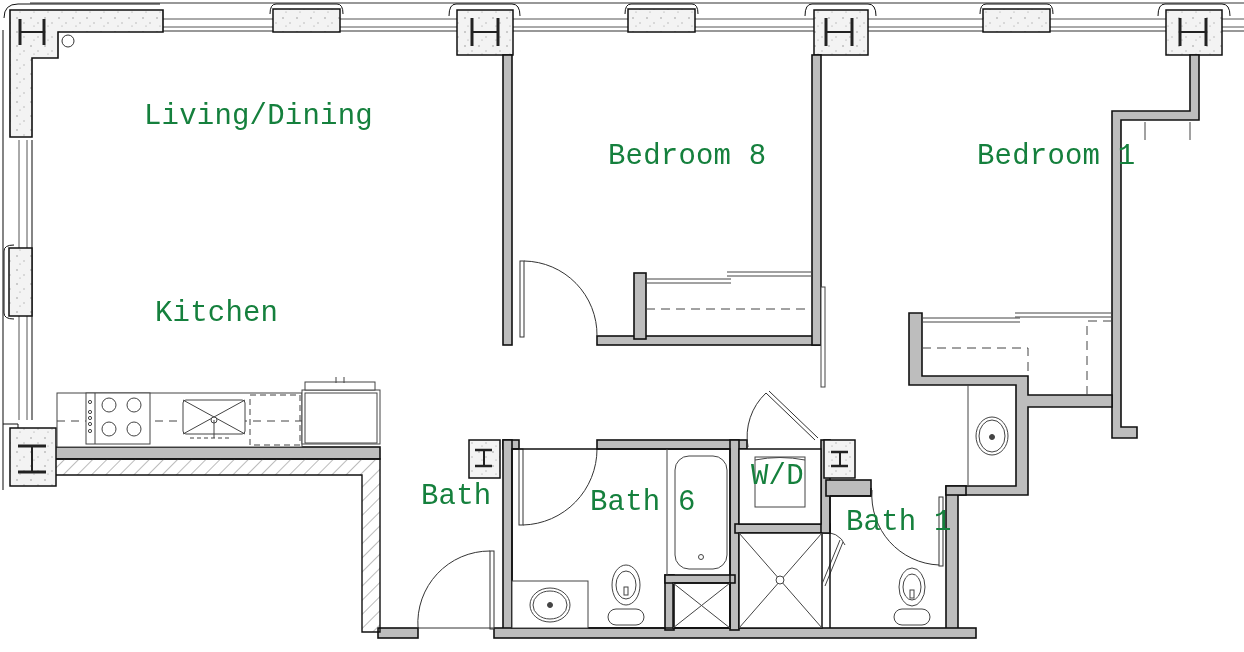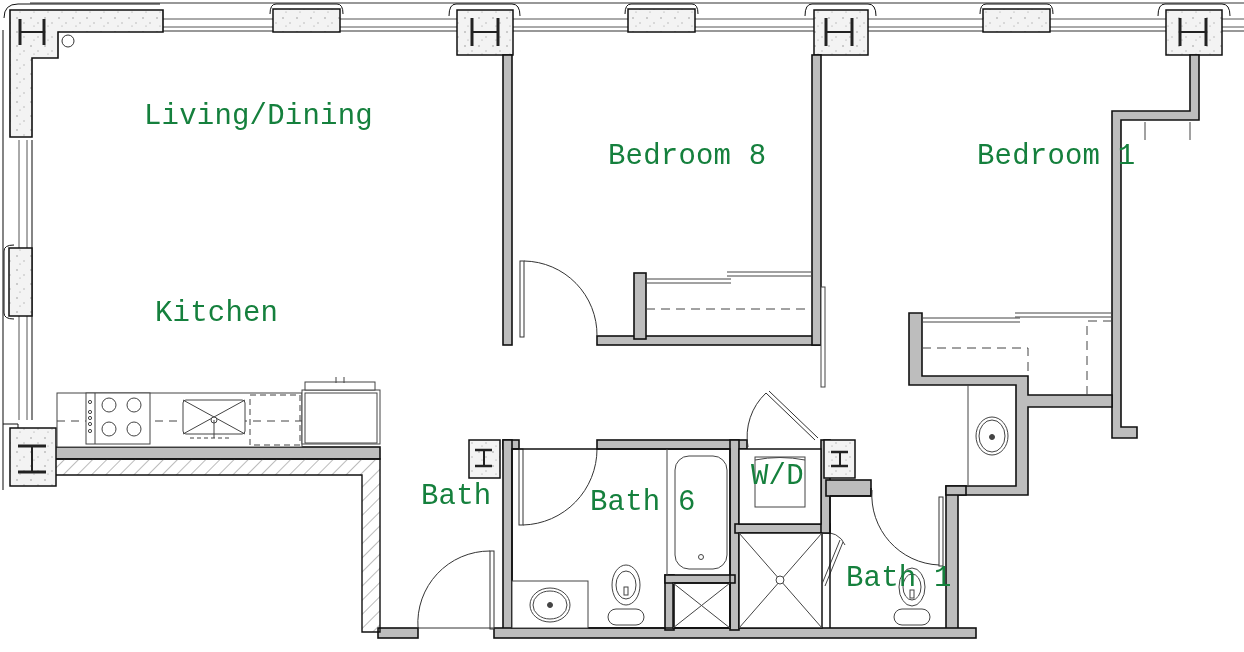--- a/index.html
+++ b/index.html
@@ -311,13 +311,13 @@
   </g>
 </svg>
 
 <div class="room-label" style="left:144px; top:100px;">Living/Dining</div>
 <div class="room-label" style="left:155px; top:297px;">Kitchen</div>
 <div class="room-label" style="left:608px; top:140px;">Bedroom 8</div>
 <div class="room-label" style="left:935px; top:140px;margin-left:42px;">Bedroom 1</div>
 <div class="room-label" style="left:421px; top:480px;">Bath</div>
 <div class="room-label" style="left:590px; top:486px;">Bath 6</div>
 <div class="room-label" style="left:751px; top:460px;">W/D</div>
-<div class="room-label" style="left:846px; top:562px;">Bath 1</div>
+<div class="room-label" style="left:846px; top:506px;">Bath 1</div>
 
 </body></html>

